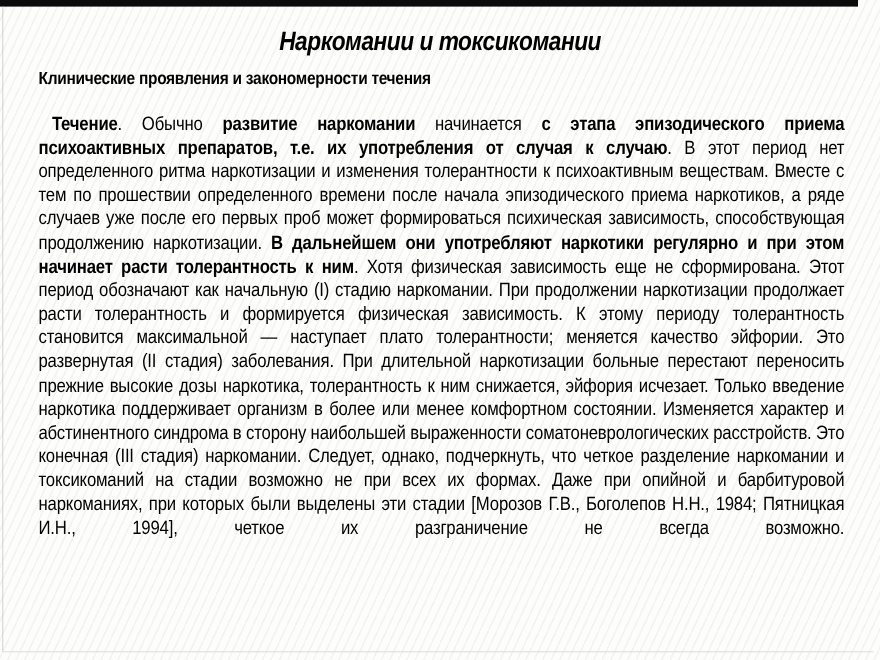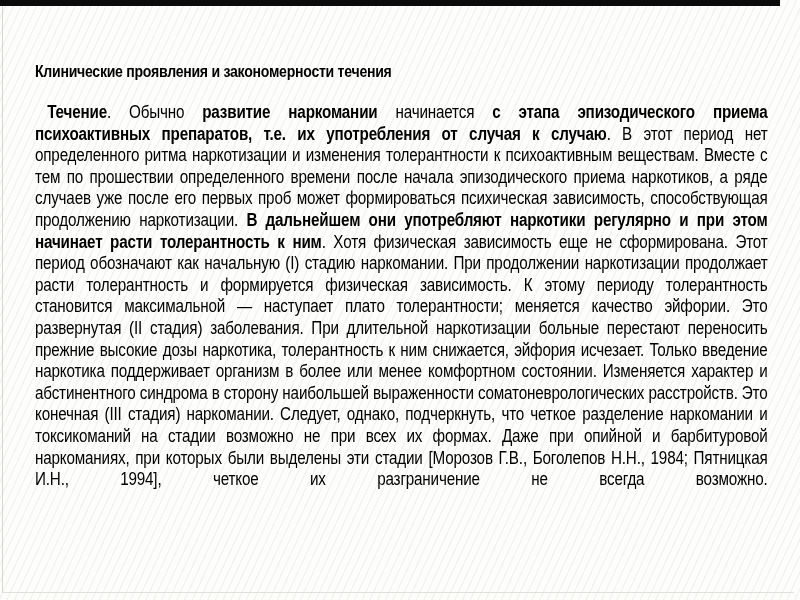--- a/index.html
+++ b/index.html
@@ -74,17 +74,20 @@
   .body-text .b{font-weight:bold;}
 </style>
 </head>
 <body>
 
 <div class="slide">
   <div class="top-bar"></div>
   <div class="left-line"></div>
   <div class="bottom-line"></div>
 
+  <div class="title">
+    <span class="squeeze">Наркомании и токсикомании</span>
+  </div>
 
   <div class="subtitle">Клинические проявления и закономерности течения</div>
 
   <div class="body-text"><span class="b">Течение</span><span>. Обычно </span><span class="b">развитие наркомании</span><span> начинается </span><span class="b">с этапа эпизодического приема психоактивных препаратов, т.е. их употребления от случая к случаю</span><span>. В этот период нет определенного ритма наркотизации и изменения толерантности к психоактивным веществам. Вместе с тем по прошествии определенного времени после начала эпизодического приема наркотиков, а ряде случаев уже после его первых проб может формироваться психическая зависимость, способствующая продолжению наркотизации. </span><span class="b">В дальнейшем они употребляют наркотики регулярно и при этом начинает расти толерантность к ним</span><span>. Хотя физическая зависимость еще не сформирована. Этот период обозначают как начальную (I) стадию наркомании. При продолжении наркотизации продолжает расти толерантность и формируется физическая зависимость. К этому периоду толерантность становится максимальной — наступает плато толерантности; меняется качество эйфории. Это развернутая (II стадия) заболевания. При длительной наркотизации больные перестают переносить прежние высокие дозы наркотика, толерантность к ним снижается, эйфория исчезает. Только введение наркотика поддерживает организм в более или менее комфортном состоянии. Изменяется характер и абстинентного синдрома в сторону наибольшей выраженности соматоневрологических расстройств. Это конечная (III стадия) наркомании. Следует, однако, подчеркнуть, что четкое разделение наркомании и токсикоманий на стадии возможно не при всех их формах. Даже при опийной и барбитуровой наркоманиях, при которых были выделены эти стадии [Морозов Г.В., Боголепов Н.Н., 1984; Пятницкая И.Н., 1994], четкое их разграничение не всегда возможно.</span></div>
 </div>
 
 </body></html>

